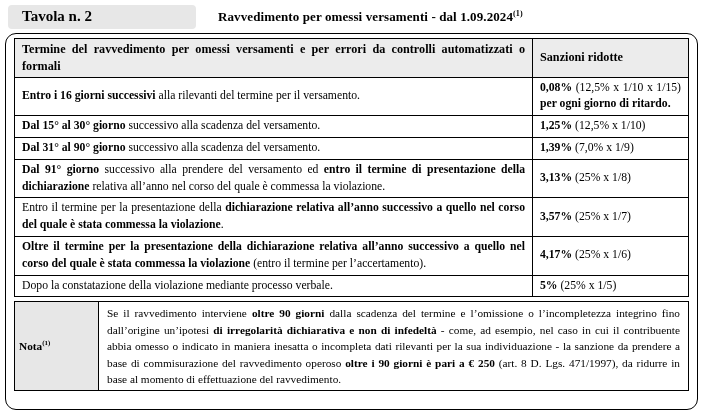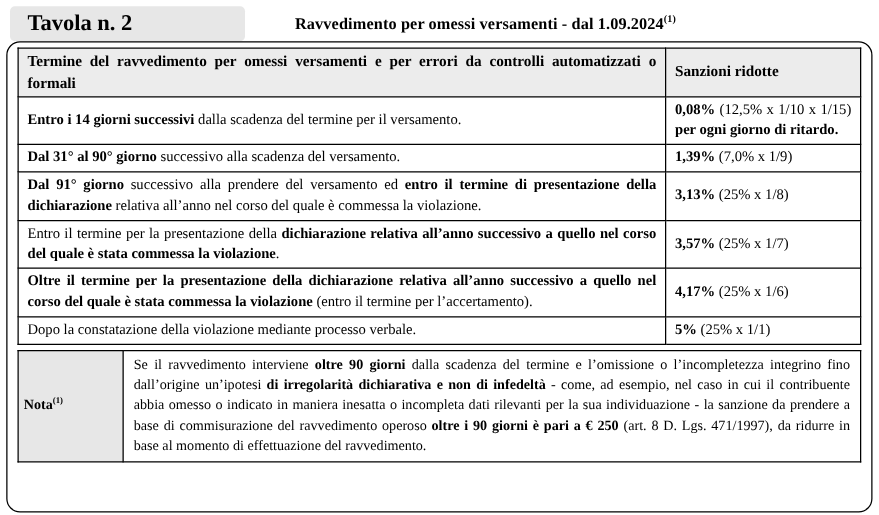--- a/index.html
+++ b/index.html
@@ -25,24 +25,24 @@
     display:flex;
     align-items:center;
     padding:5px 8px 2px 8px;
   }
   .tavola-box{
     width:188px;
     background:var(--tavola-bg);
     border-radius:4px;
     padding:3px 6px 4px 14px;
     font-weight:bold;
-    font-size:18px;
+    font-size:15px;
   }
   .title{
-    margin-left:40px;
+    margin-left:22px;
     font-weight:bold;
     font-size:13px;
     letter-spacing:0.1px;
   }
   .outer{
     position:absolute;
     left:5px; top:33px;
     width:693px; height:377px;
     border:1.5px solid var(--border);
     border-radius:11px;
@@ -111,42 +111,46 @@
           <col class="c2">
         </colgroup>
       <thead>
         <tr>
           <th class="col-termine"><span class="b">Termine del ravvedimento per omessi versamenti e per errori da controlli automatizzati o formali</span></th>
           <th class="col-sanzioni"><span class="b">Sanzioni ridotte</span></th>
         </tr>
       </thead>
       <tbody>
           <tr>
-            <td class="termine-cell"><span class="b">Entro i 14 giorni successivi</span><span> dalla scadenza del termine per il versamento.</span></td>
+            <td class="termine-cell"><span class="b">Entro i 16 giorni successivi</span><span> alla rilevanti del termine per il versamento.</span></td>
             <td class="sanzione-cell"><span class="b">0,08%</span><span> (12,5% x 1/10 x 1/15) </span><span class="b">per ogni giorno di ritardo.</span></td>
+          </tr>
+          <tr>
+            <td class="termine-cell"><span class="b">Dal 15° al 30° giorno</span><span> successivo alla scadenza del versamento.</span></td>
+            <td class="sanzione-cell"><span class="b">1,25%</span><span> (12,5% x 1/10)</span></td>
           </tr>
           <tr>
             <td class="termine-cell"><span class="b">Dal 31° al 90° giorno</span><span> successivo alla scadenza del versamento.</span></td>
             <td class="sanzione-cell"><span class="b">1,39%</span><span> (7,0% x 1/9)</span></td>
           </tr>
           <tr>
             <td class="termine-cell"><span class="b">Dal 91° giorno</span><span> successivo alla prendere del versamento ed </span><span class="b">entro il termine di presentazione della dichiarazione</span><span> relativa all’anno nel corso del quale è commessa la violazione.</span></td>
             <td class="sanzione-cell"><span class="b">3,13%</span><span> (25% x 1/8)</span></td>
           </tr>
           <tr>
             <td class="termine-cell"><span>Entro il termine per la presentazione della </span><span class="b">dichiarazione relativa all’anno successivo a quello nel corso del quale è stata commessa la violazione</span><span>.</span></td>
             <td class="sanzione-cell"><span class="b">3,57%</span><span> (25% x 1/7)</span></td>
           </tr>
           <tr>
             <td class="termine-cell"><span class="b">Oltre il termine per la presentazione della dichiarazione relativa all’anno successivo a quello nel corso del quale è stata commessa la violazione</span><span> (entro il termine per l’accertamento).</span></td>
             <td class="sanzione-cell"><span class="b">4,17%</span><span> (25% x 1/6)</span></td>
           </tr>
           <tr>
             <td class="termine-cell"><span>Dopo la constatazione della violazione mediante processo verbale.</span></td>
-            <td class="sanzione-cell"><span class="b">5%</span><span> (25% x 1/1)</span></td>
+            <td class="sanzione-cell"><span class="b">5%</span><span> (25% x 1/5)</span></td>
           </tr>
         </tbody>
     </table>
 
     <table class="nota-table">
       <colgroup>
           <col class="n1">
           <col class="n2">
         </colgroup>
       <tbody>

